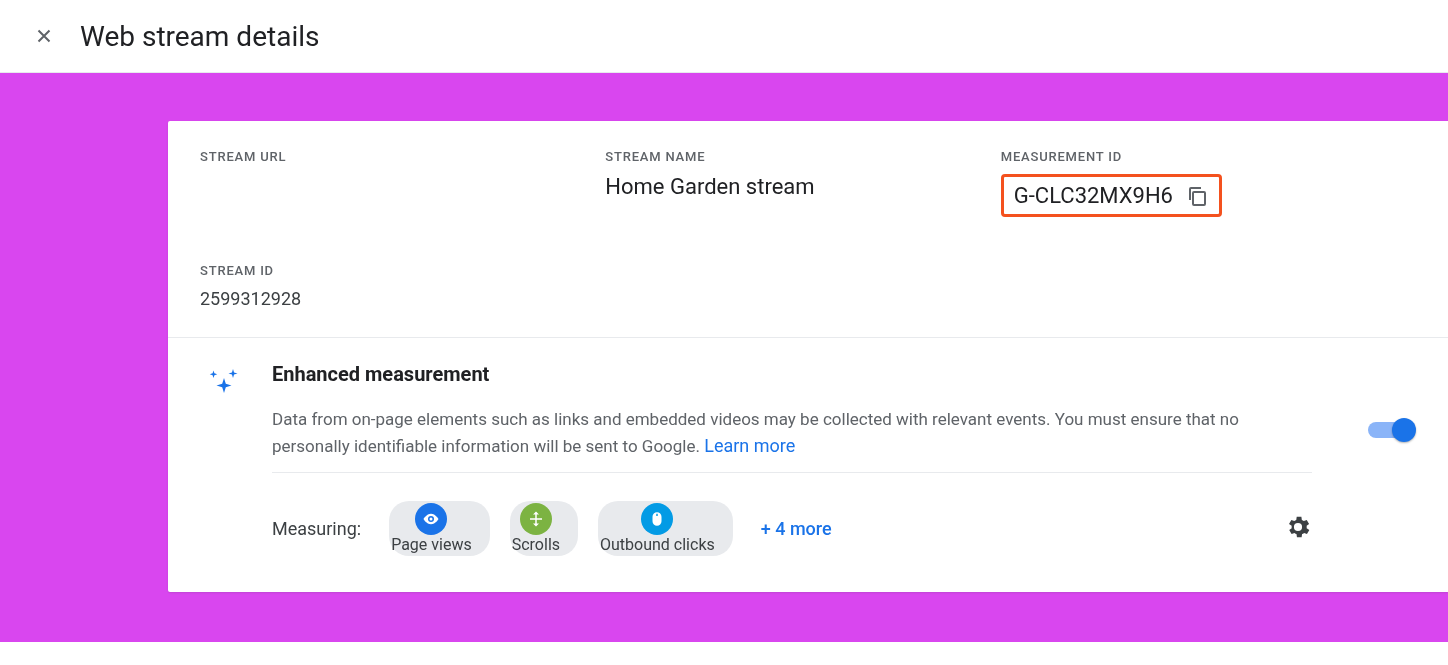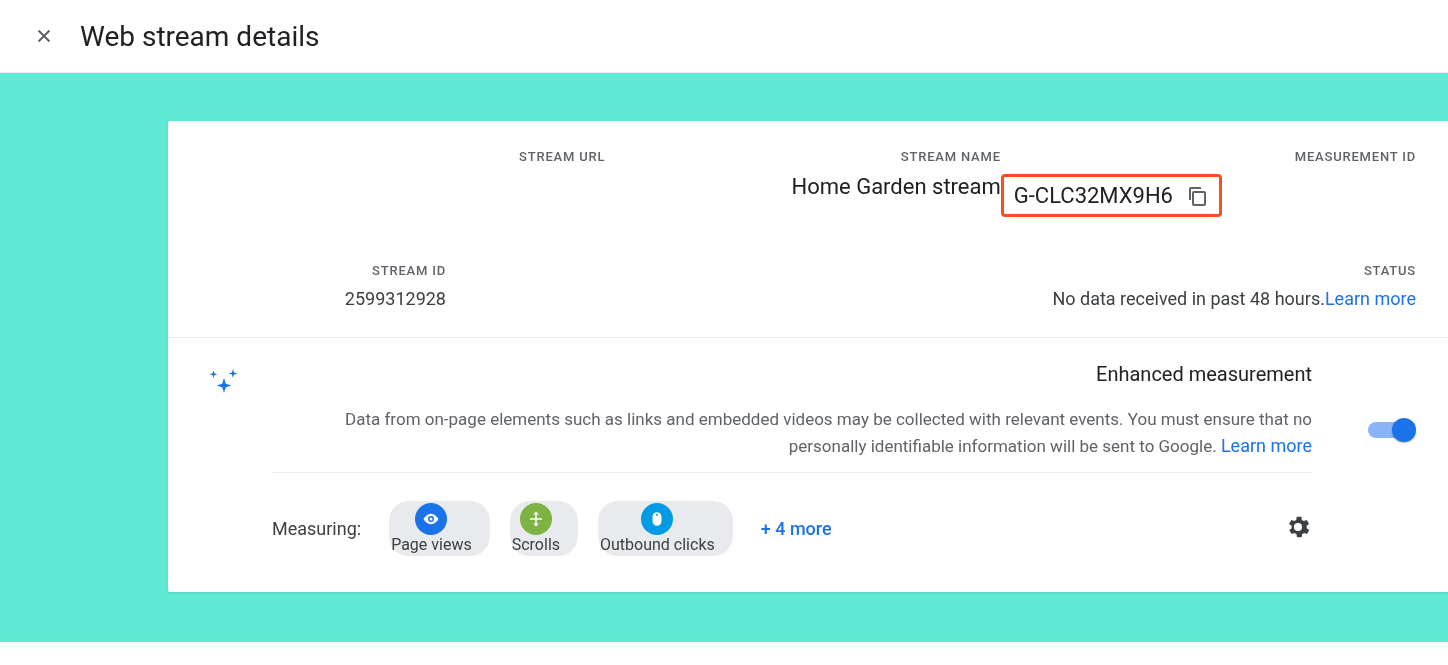--- a/index.html
+++ b/index.html
@@ -25,24 +25,23 @@
     cursor: pointer;
     color: #5f6368;
   }
   .title {
     font-size: 28px;
     font-weight: 400;
     color: #202124;
     margin-left: 16px;
   }
   .canvas {
-    background: #5eead4;
+    background: #d946ef;
     padding-top: 48px;
     min-height: 569px;
-    text-align: right;
   }
   .panel {
     margin-left: 168px;
     margin-right: 0;
     background: #fff;
     box-shadow: 0 1px 2px rgba(60,64,67,.15);
     border-radius: 2px 0 0 2px;
     overflow: hidden;
   }
   .stream-top {
@@ -108,21 +107,21 @@
   }
   .sparkle-col {
     width: 48px;
     display: flex;
     justify-content: center;
     padding-top: 4px;
   }
   .enh-body { flex: 1; }
   .enh-title {
     font-size: 20px;
-    font-weight: 400;
+    font-weight: 700;
     color: #202124;
     margin-bottom: 20px;
   }
   .enh-desc-strong {
     font-size: 17px;
     font-weight: 500;
     color: #3c4043;
     line-height: 1.55;
   }
   .enh-desc {
@@ -240,26 +239,20 @@
             </span>
           </div>
         </div>
       </div>
 
       <div class="row2">
         <div class="col col-id">
           <div class="label">STREAM ID</div>
           <div class="status-text">2599312928</div>
         </div>
-        <div class="col col-status">
-          <div class="label">STATUS</div>
-          <div class="status-text">
-            <span>No data received in past 48 hours.</span><span class="link">Learn more</span>
-          </div>
-        </div>
       </div>
     </div>
 
     <div class="enh-section">
       <div class="sparkle-col">
         <svg width="36" height="36" viewBox="0 0 24 24" fill="#1a73e8">
           <path d="M12 8l1.2 3.8L17 13l-3.8 1.2L12 18l-1.2-3.8L7 13l3.8-1.2L12 8zM18 2l.7 2.3L21 5l-2.3.7L18 8l-.7-2.3L15 5l2.3-.7L18 2zM5 3l.6 1.9L7.5 5.5 5.6 6.1 5 8l-.6-1.9L2.5 5.5l1.9-.6L5 3z"></path>
         </svg>
       </div>
 

